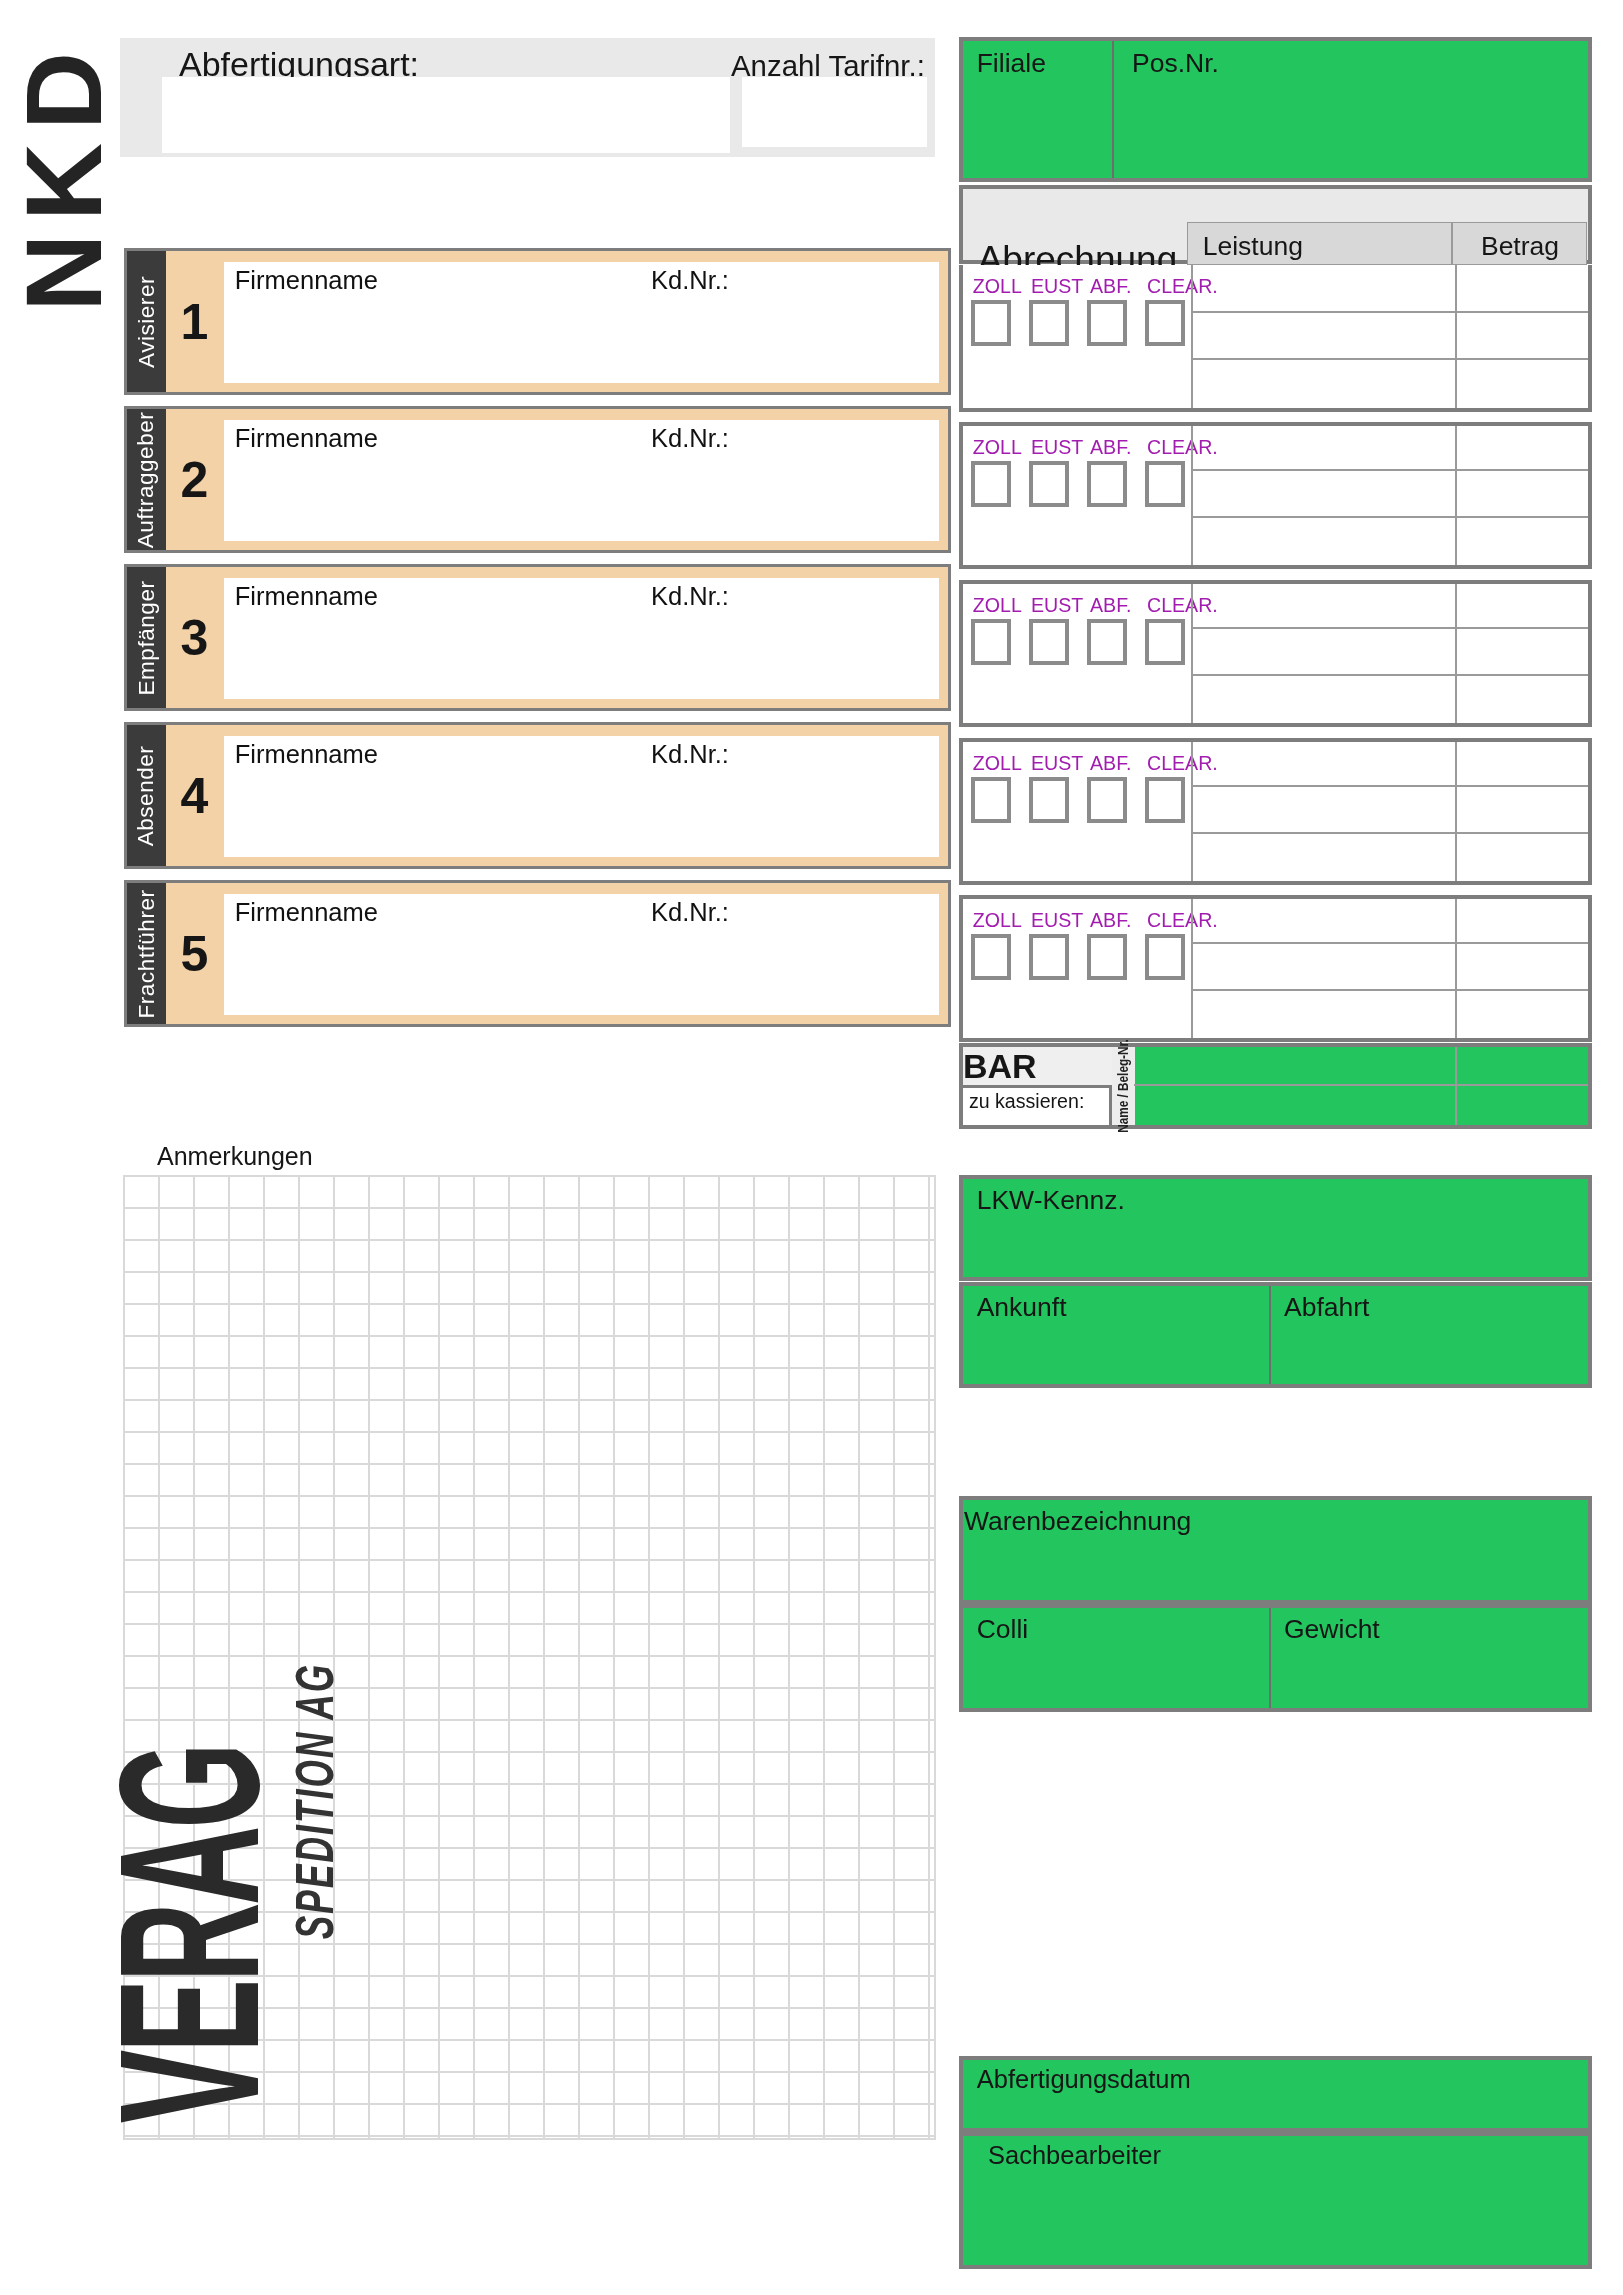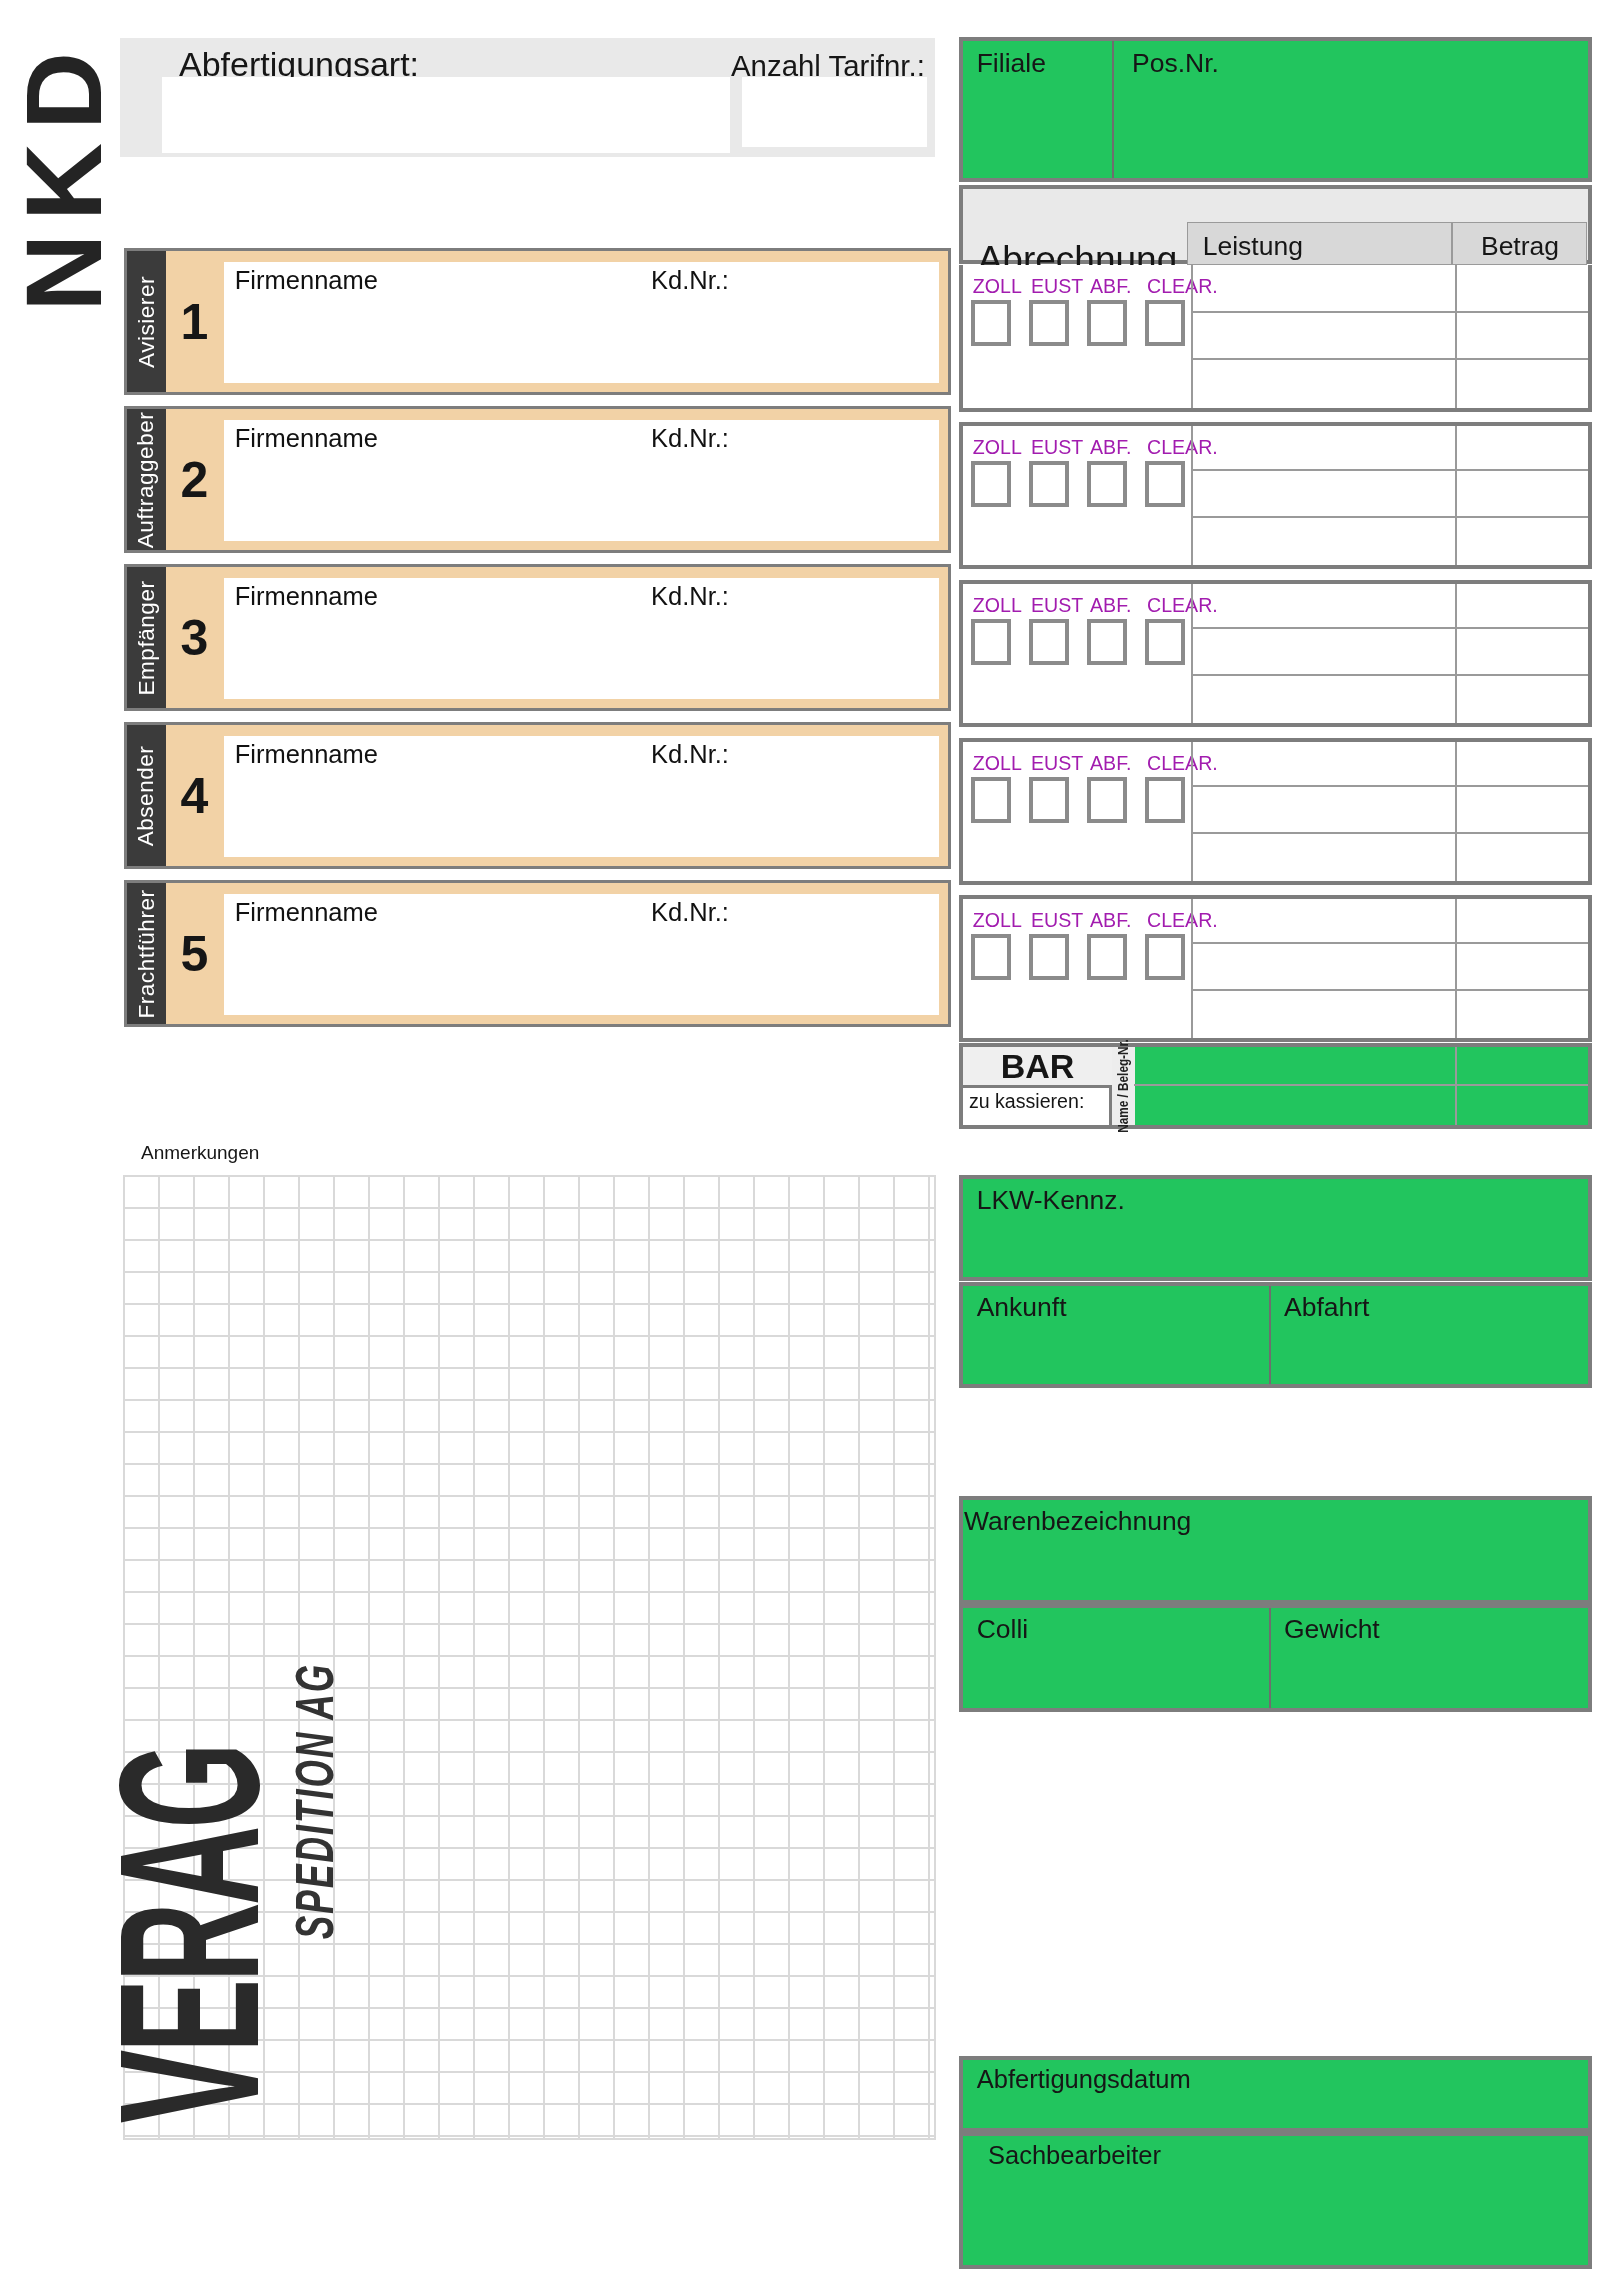--- a/index.html
+++ b/index.html
@@ -155,21 +155,21 @@
     <div class="cbx" style="left:182px;"></div>
     <div class="thin-v" style="left:228px;top:0;bottom:0;"></div>
     <div class="thin-v" style="left:492px;top:0;bottom:0;"></div>
     <div class="thin-h" style="left:228px;right:0;top:43px;"></div>
     <div class="thin-h" style="left:228px;right:0;top:90px;"></div>
     <div class="abs" style="left:230px;top:0;right:0;bottom:0;"></div>
   </div>
 
   <div class="bbox" style="left:959px;top:1043px;width:633px;height:86px;">
     <div class="abs" style="left:0;top:0;width:149px;height:38px;background:#efefef;display:flex;
-         align-items:center;justify-content:center;">
+         align-items:center;">
       <span style="font-size:34px;font-weight:800;color:#161616;">BAR</span>
     </div>
     <div class="abs" style="left:0;top:38px;width:149px;bottom:0;background:#ffffff;
          border-top:3.9px solid #7d7d7d;border-right:3.9px solid #7d7d7d;box-sizing:border-box;">
       <span class="lbl" style="left:5.9px;top:2px;font-size:19.6px;">zu kassieren:</span>
     </div>
     <div class="vert" style="left:149px;top:0;width:22.6px;bottom:0;background:#ededed;">
       <span style="font-size:14.7px;font-weight:700;color:#222;transform:rotate(-90deg) scaleX(0.8);">Name / Beleg-Nr.</span>
     </div>
     <div class="thin-h" style="left:171px;right:0;top:37px;"></div>
@@ -221,21 +221,21 @@
     <div class="rolestrip">
       <span>Frachtführer</span>
       </div>
     <div class="num">5</div>
     <div class="content">
       <span class="fn">Firmenname</span>
       <span class="kd">Kd.Nr.:</span>
     </div>
   </div>
 
-  <span class="lbl" style="left:141px;top:1142px;font-size:19px;">Anmerkungen</span>
+  <span class="lbl" style="left:157px;top:1142px;font-size:25px;">Anmerkungen</span>
   <div class="anm-grid"></div>
 
   <div class="bbox" style="left:959px;top:1175px;width:633px;height:106px;">
     <span class="lbl" style="left:13.7px;top:5.9px;font-size:26.5px;">LKW-Kennz.</span>
   </div>
   <div class="bbox" style="left:959px;top:1282px;width:633px;height:106px;">
     <div class="vdiv" style="left:306px;top:0;bottom:0;"></div>
     <span class="lbl" style="left:13.7px;top:5.9px;font-size:26.5px;">Ankunft</span>
     <span class="lbl" style="left:321px;top:5.9px;font-size:26.5px;">Abfahrt</span>
     <div class="abs" style="left:0;top:34px;width:304px;bottom:0;"></div>

